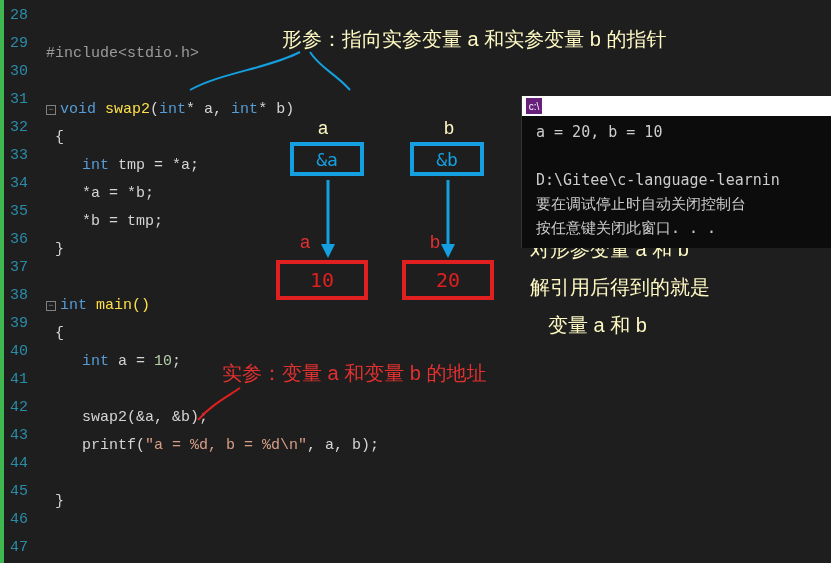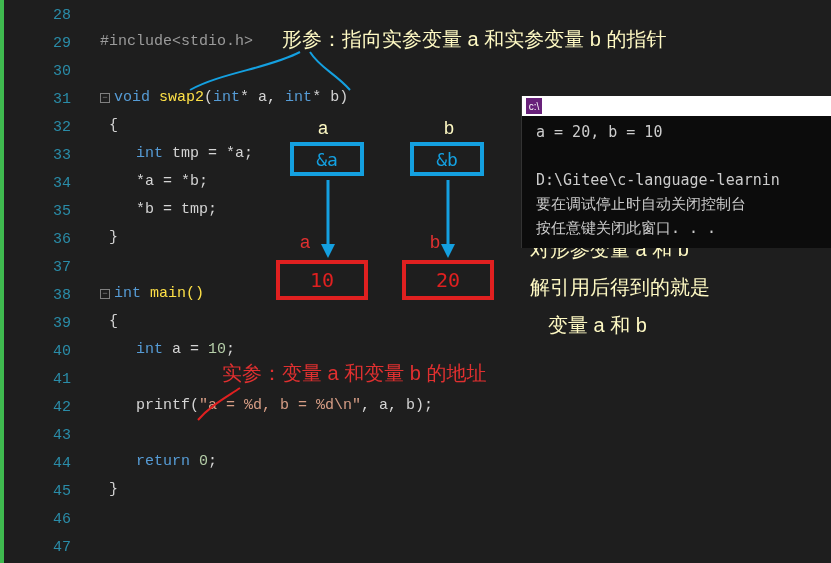--- a/index.html
+++ b/index.html
@@ -19,29 +19,27 @@
     border-left: 4px solid #3fb94f;
   }
   .gutter {
     background: #1e1e1e;
     color: #2a8ca8;
     text-align: right;
     padding: 2px 10px 0 6px;
     user-select: none;
     line-height: 28px;
     font-size: 15px;
-    margin-left: 43px;
   }
   .gutter div { height: 28px; }
   .code {
     position: relative;
     flex: 1;
-    padding: 0 0 0 8px;
+    padding: 12px 0 0 8px;
     line-height: 28px;
-    margin-left: 11px;
   }
   .line { height: 28px; white-space: pre; position: relative; }
   .kw { color: #569cd6; }
   .type { color: #569cd6; }
   .str { color: #d69d85; }
   .inc { color: #9b9b9b; }
   .num { color: #b5cea8; }
   .fn { color: #fde047; }
   .collapse {
     display:inline-block;
@@ -173,23 +171,23 @@
     <div class="line"> <span>{</span></div>
     <div class="line"><span>    </span><span class="type">int</span><span> tmp = *a;</span></div>
     <div class="line"><span>    *a = *b;</span></div>
     <div class="line"><span>    *b = tmp;</span></div>
     <div class="line"> <span>}</span></div>
     <div class="line"></div>
     <div class="line"><span class="collapse">−</span><span class="kw">int</span><span class="fn"> main()</span></div>
     <div class="line"> <span>{</span></div>
     <div class="line"><span>    </span><span class="type">int</span><span> a = </span><span class="num">10</span><span>;</span></div>
     <div class="line"></div>
+    <div class="line"><span>    swap2(&amp;a, &amp;b);</span></div>
     <div class="line"><span>    printf(</span><span class="str">"a = %d, b = %d\n"</span><span>, a, b);</span></div>
     <div class="line"></div>
-    <div class="line"><span>    </span><span class="kw">return</span><span> </span><span class="num">0</span><span>;</span></div>
     <div class="line"> <span>}</span></div>
   </div>
 </div>
 
 <div class="anno anno-blue" style="top:26px; left:282px;">形参：指向实参变量 a 和实参变量 b 的指针</div>
 
 <svg class="arrow" style="top:48px; left:160px;" width="200" height="45">
   <path d="M140 4 C110 20 60 25 30 42" stroke="#14a0e0" stroke-width="2" fill="none"></path>
   <path d="M150 4 C160 20 175 25 190 42" stroke="#14a0e0" stroke-width="2" fill="none"></path>
 </svg>

